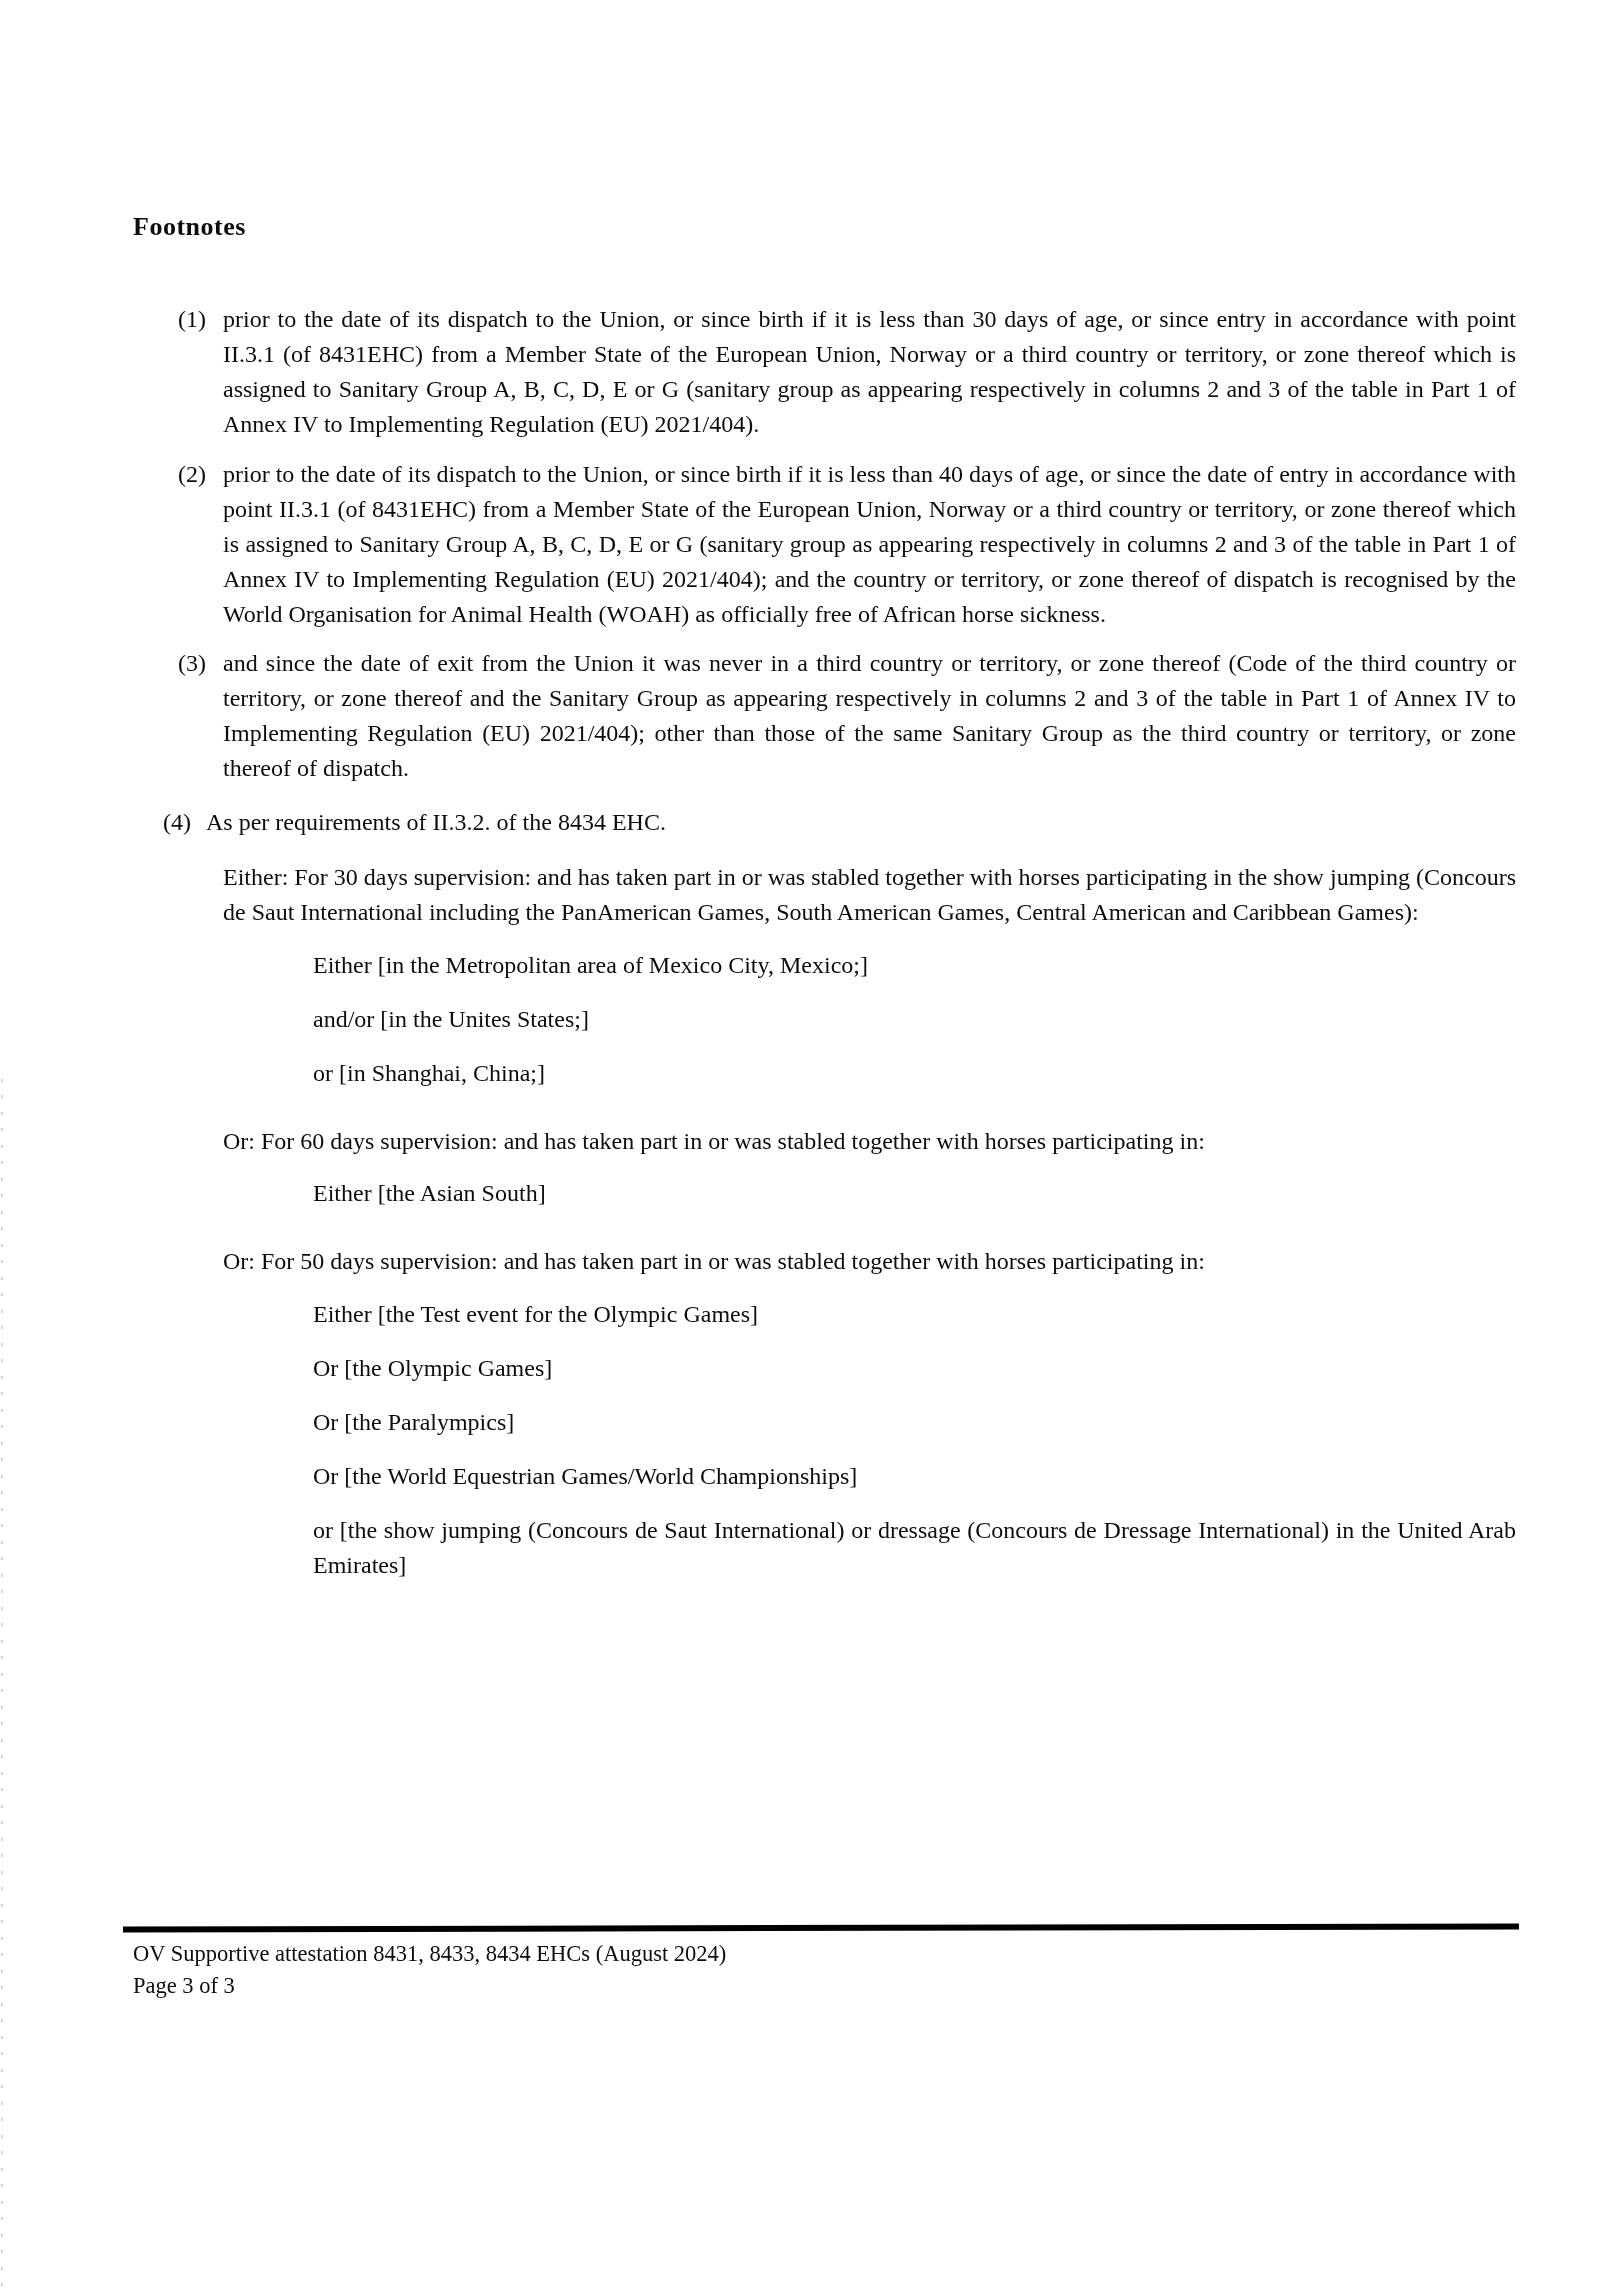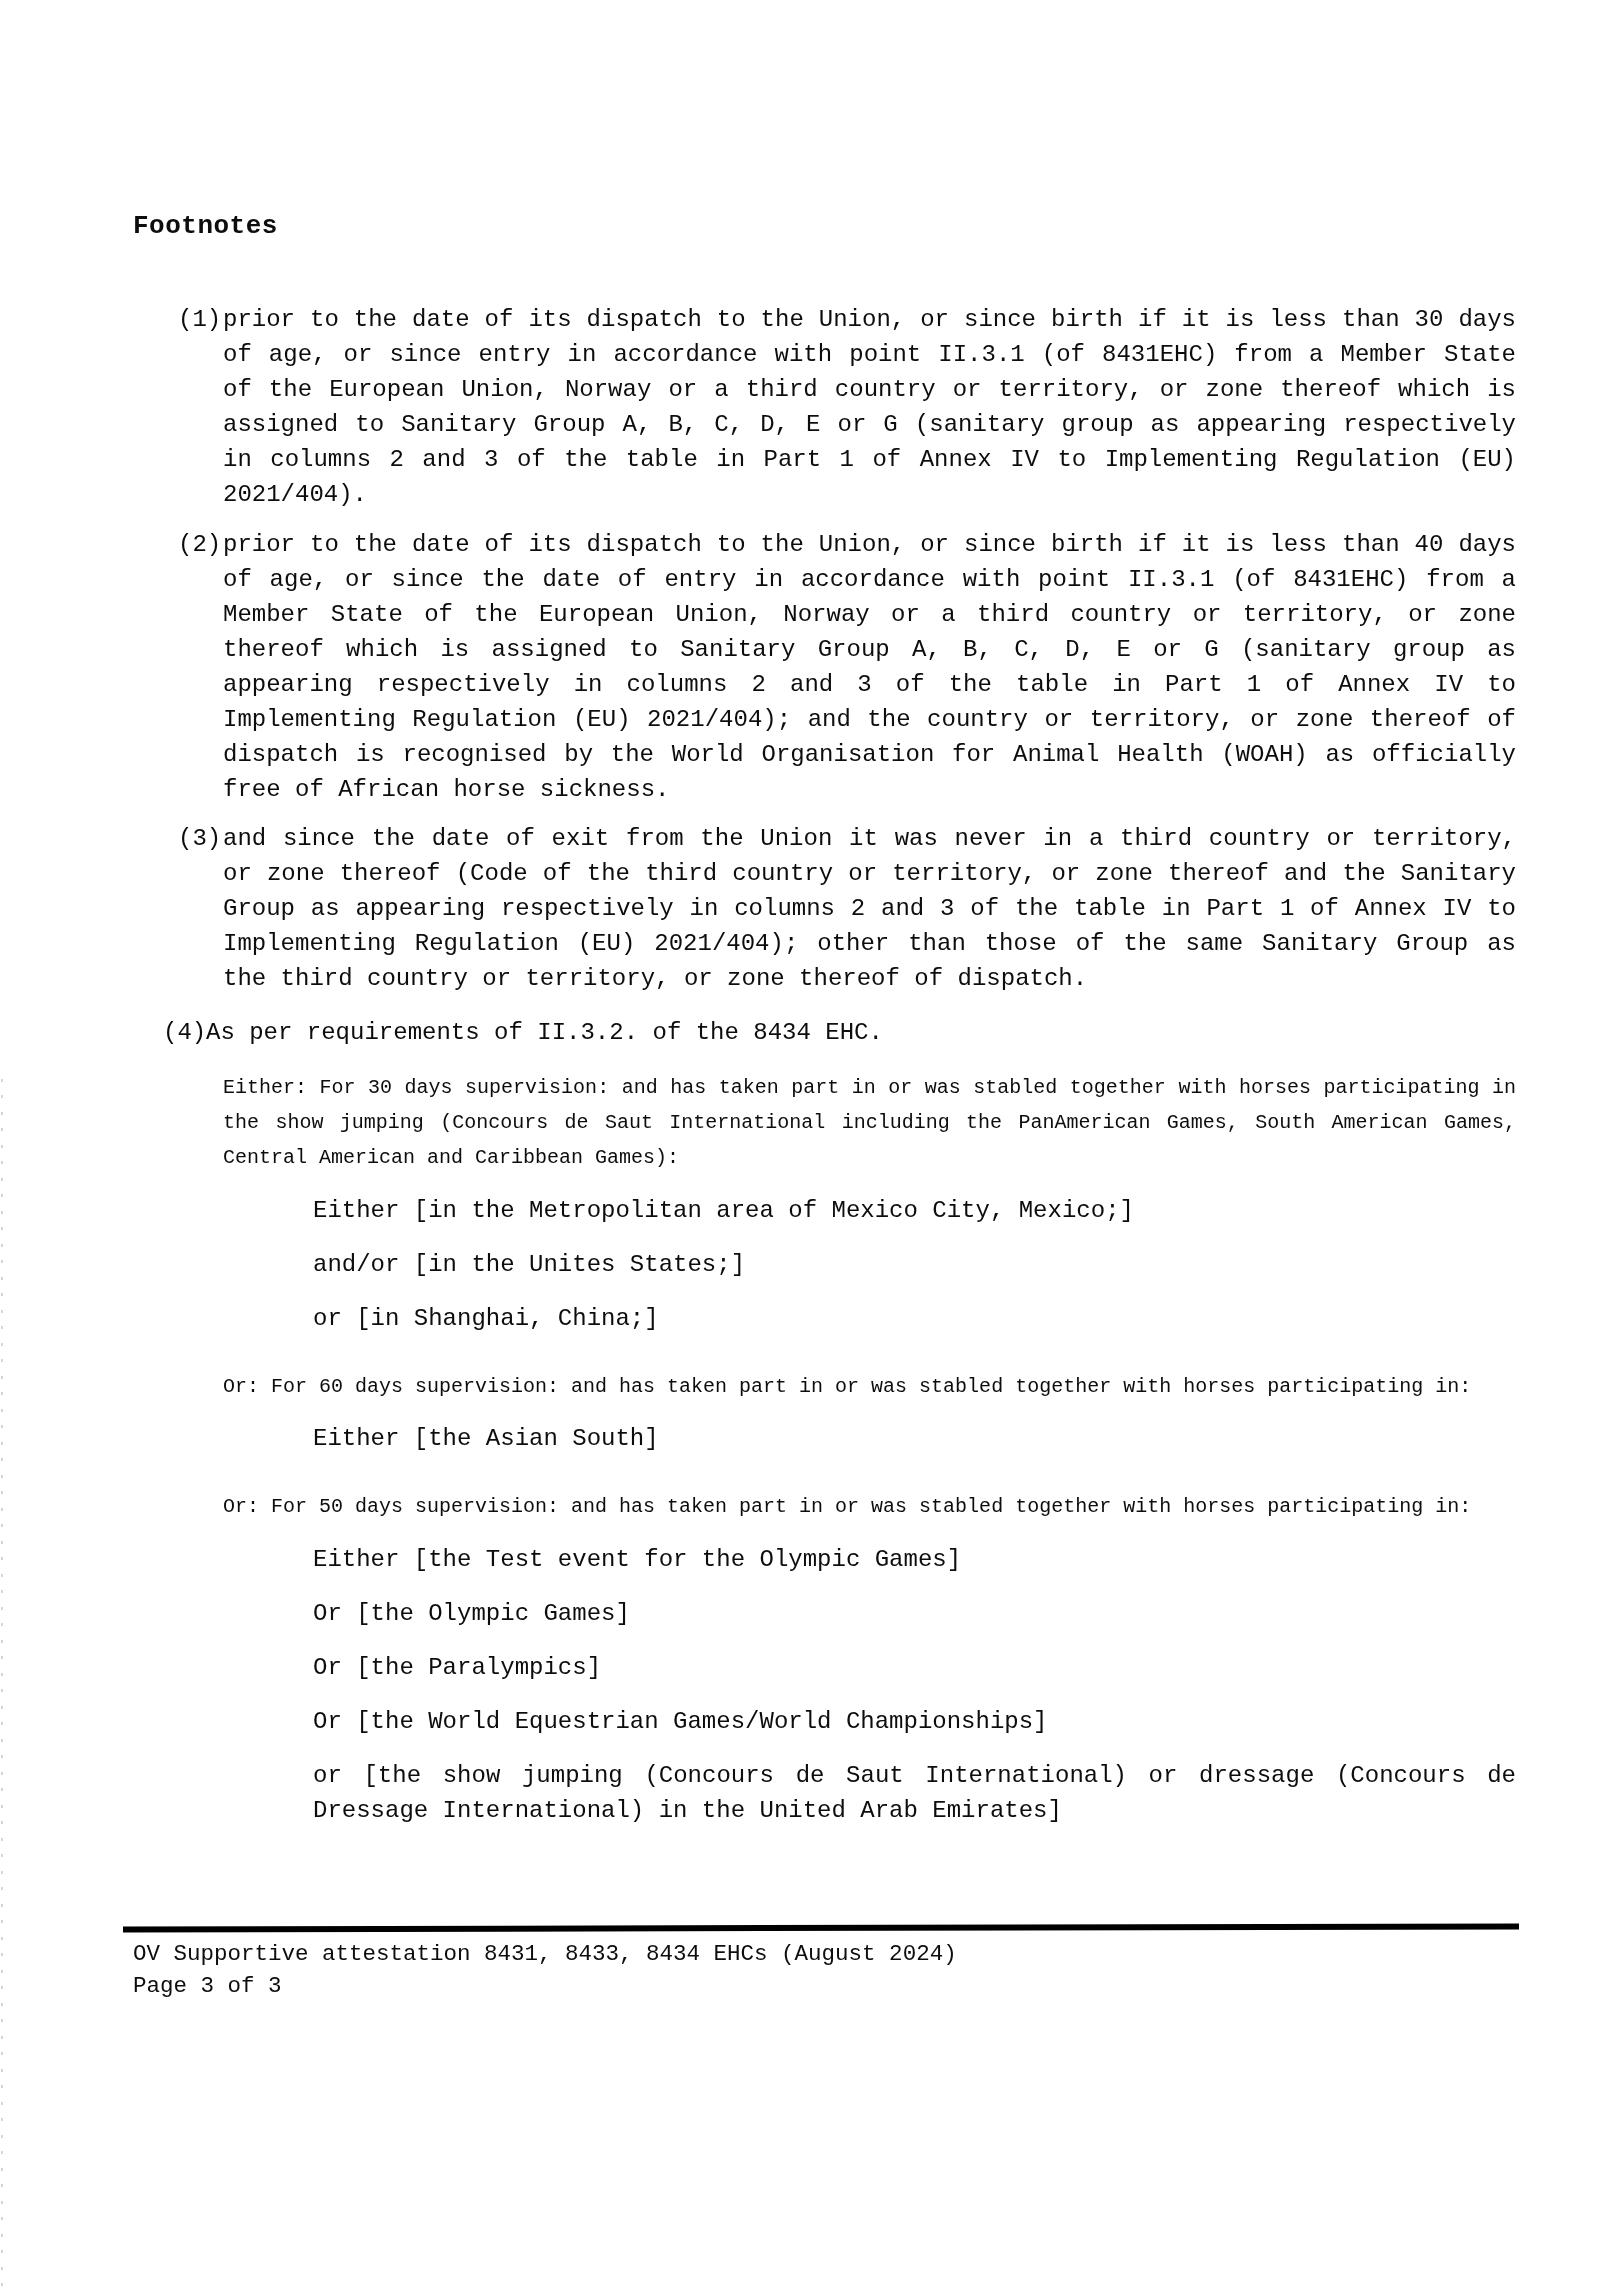--- a/index.html
+++ b/index.html
@@ -5,21 +5,21 @@
   html, body {
     margin: 0;
     padding: 0;
     background: #ffffff;
   }
   .page {
     position: relative;
     width: 1622px;
     height: 2295px;
     background: #ffffff;
-    font-family: Liberation Mono, monospace;
+    font-family: Liberation Serif, serif;
     color: #0d0d0d;
     overflow: hidden;
   }
   .content {
     position: absolute;
     left: 133px;
     top: 212px;
     width: 1383px;
   }
   .doc-title {
@@ -41,21 +41,21 @@
     position: absolute;
     left: 45px;
     top: 0;
     text-align: left;
   }
   .fn.fn-alt { padding-left: 73px; margin-bottom: 20px; }
   .fn.fn-alt .num { left: 30px; }
   .fn-3 { margin-bottom: 19px; }
   .sub-para {
     margin: 0 0 17.4px 90px;
-    font-size: 20px;
+    font-size: 24px;
     line-height: 35px;
     text-align: justify;
   }
   .sect-gap { margin-top: 33px; }
   .opt-line {
     margin: 0 0 19px 180px;
     font-size: 24px;
     line-height: 35px;
   }
   .opt-justify { text-align: justify; }

